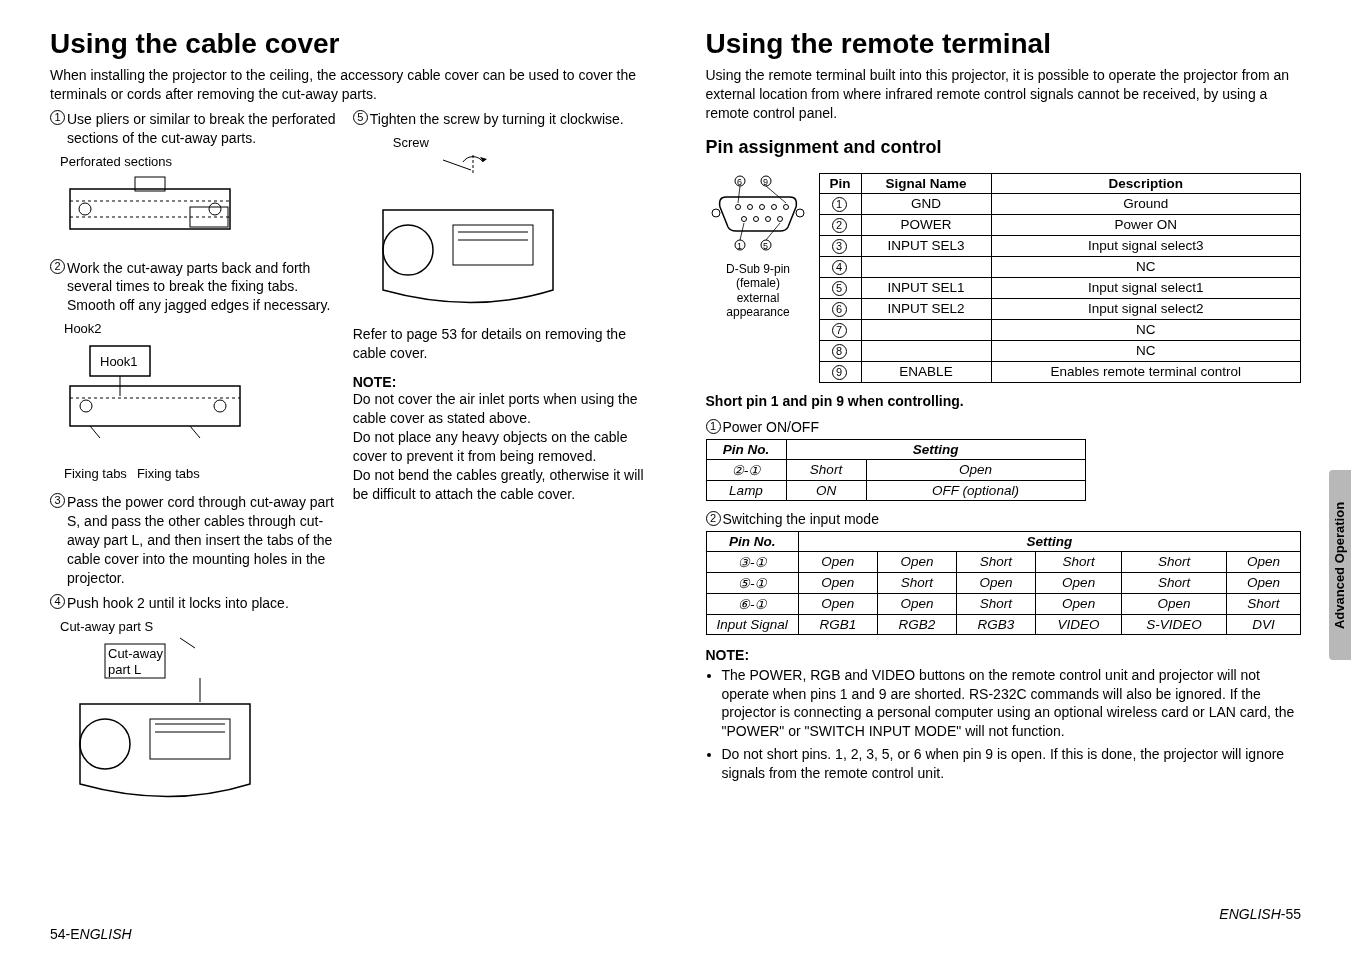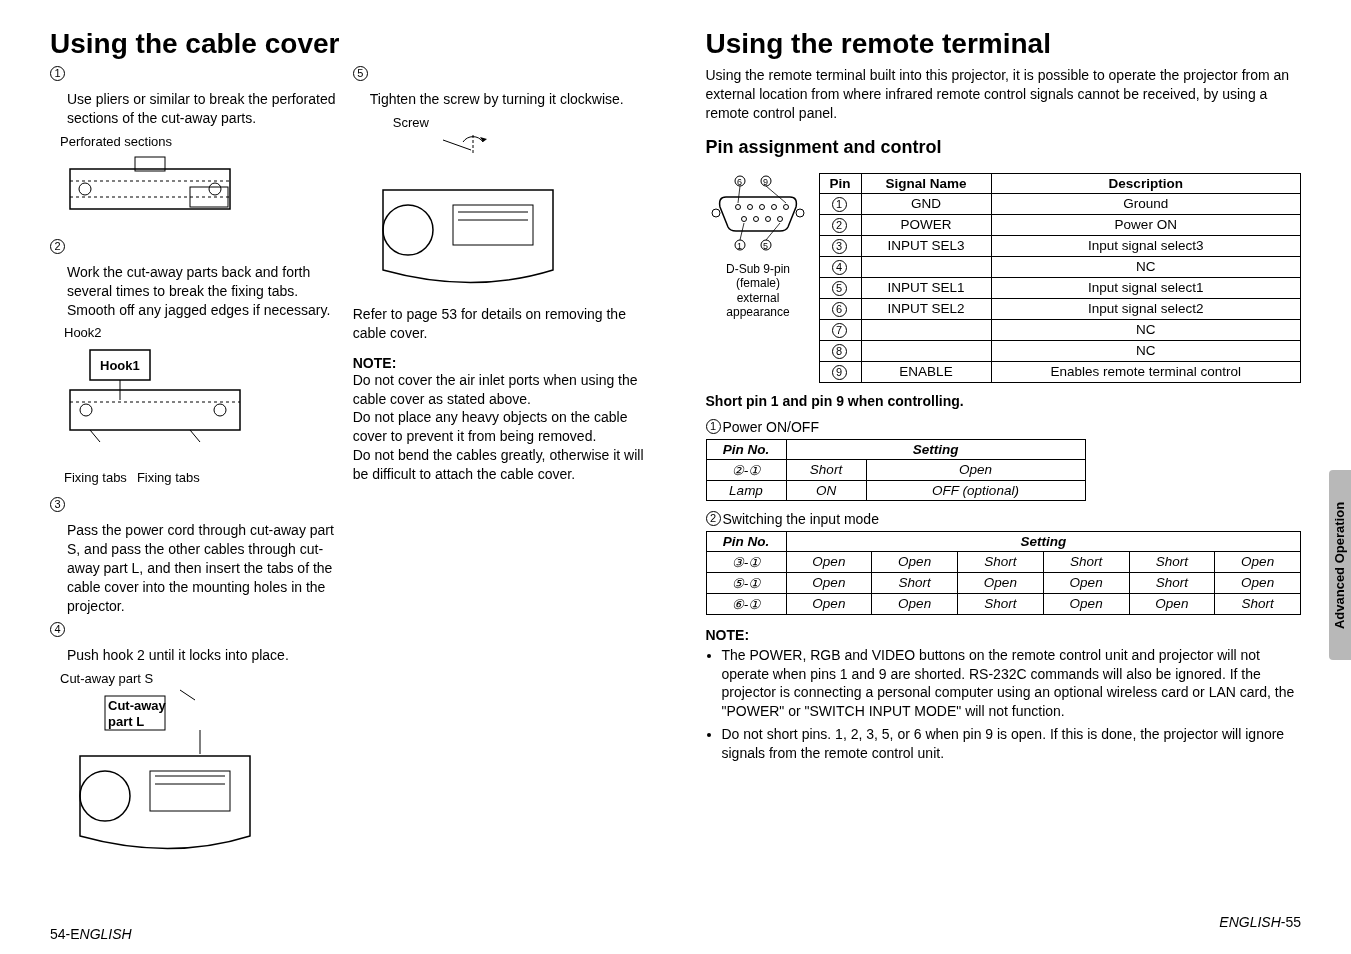--- a/index.html
+++ b/index.html
@@ -56,30 +56,29 @@
     justify-content: center;
     width: 15px;
     height: 15px;
     min-width: 15px;
     border: 1px solid #000;
     border-radius: 50%;
     font-size: 11px;
     margin-right: 2px;
     line-height: 1;
   }
-  .step-text { flex: 1; margin-top: 24px; }
+  .step-text { flex: 1; }
   .caption {
     font-size: 13px;
     display: block;
   }
   .figure-box {
     width: 100%;
     height: 120px;
     position: relative;
-    font-weight: bold;
   }
   .note-head {
     font-weight: bold;
     margin-top: 12px;
     font-size: 14px;
   }
   .note-body {
     font-size: 14px;
     line-height: 1.35;
   }
@@ -140,38 +139,39 @@
   }
   .footer-left {
     position: absolute;
     bottom: 12px;
     left: 50px;
     font-style: italic;
     font-size: 14px;
   }
   .footer-right {
     position: absolute;
-    bottom: 24px;
+    bottom: 32px;
     right: 50px;
     font-style: italic;
     font-size: 14px;
   }
   .footer-num { font-style: normal; font-weight: normal; }
   ul.bullets { margin: 3px 0; padding-left: 16px; }
   ul.bullets li { margin-bottom: 4px; line-height: 1.35; font-size: 14px; }
   .short-note { font-weight: bold; font-size: 14px; margin: 8px 0; }
   .small-tbl th, .small-tbl td { padding: 2px 10px; font-style: italic; }
 </style>
 </head>
 <body>
 
 <div class="spread">
 
   <div class="page-left">
     <h1>Using the cable cover</h1>
+    <div class="intro">When installing the projector to the ceiling, the accessory cable cover can be used to cover the terminals or cords after removing the cut-away parts.</div>
 
     <div class="two-col">
 
       <div class="col">
         <div class="step">
           <span class="circle-num">1</span>
           <span class="step-text">Use pliers or similar to break the perforated sections of the cut-away parts.</span>
         </div>
         <span class="caption" style="margin-left:10px;">Perforated sections</span>
         <div class="figure-box" style="height:90px;">
@@ -411,20 +411,29 @@
       </tr>
       <tr>
         <td>⑥-①</td>
         <td>Open</td>
         <td>Open</td>
         <td>Short</td>
         <td>Open</td>
         <td>Open</td>
         <td>Short</td>
       </tr>
+      <tr>
+        <td>Input Signal</td>
+        <td>RGB1</td>
+        <td>RGB2</td>
+        <td>RGB3</td>
+        <td>VIDEO</td>
+        <td>S-VIDEO</td>
+        <td>DVI</td>
+      </tr>
     </tbody>
       </table>
 
     <div class="note-head">NOTE:</div>
     <ul class="bullets">
       <li>The POWER, RGB and VIDEO buttons on the remote control unit and projector will not operate when pins 1 and 9 are shorted. RS-232C commands will also be ignored. If the projector is connecting a personal computer using an optional wireless card or LAN card, the "POWER" or "SWITCH INPUT MODE" will not function.</li>
       <li>Do not short pins. 1, 2, 3, 5, or 6 when pin 9 is open. If this is done, the projector will ignore signals from the remote control unit.</li>
     </ul>
   </div>
 </div>

